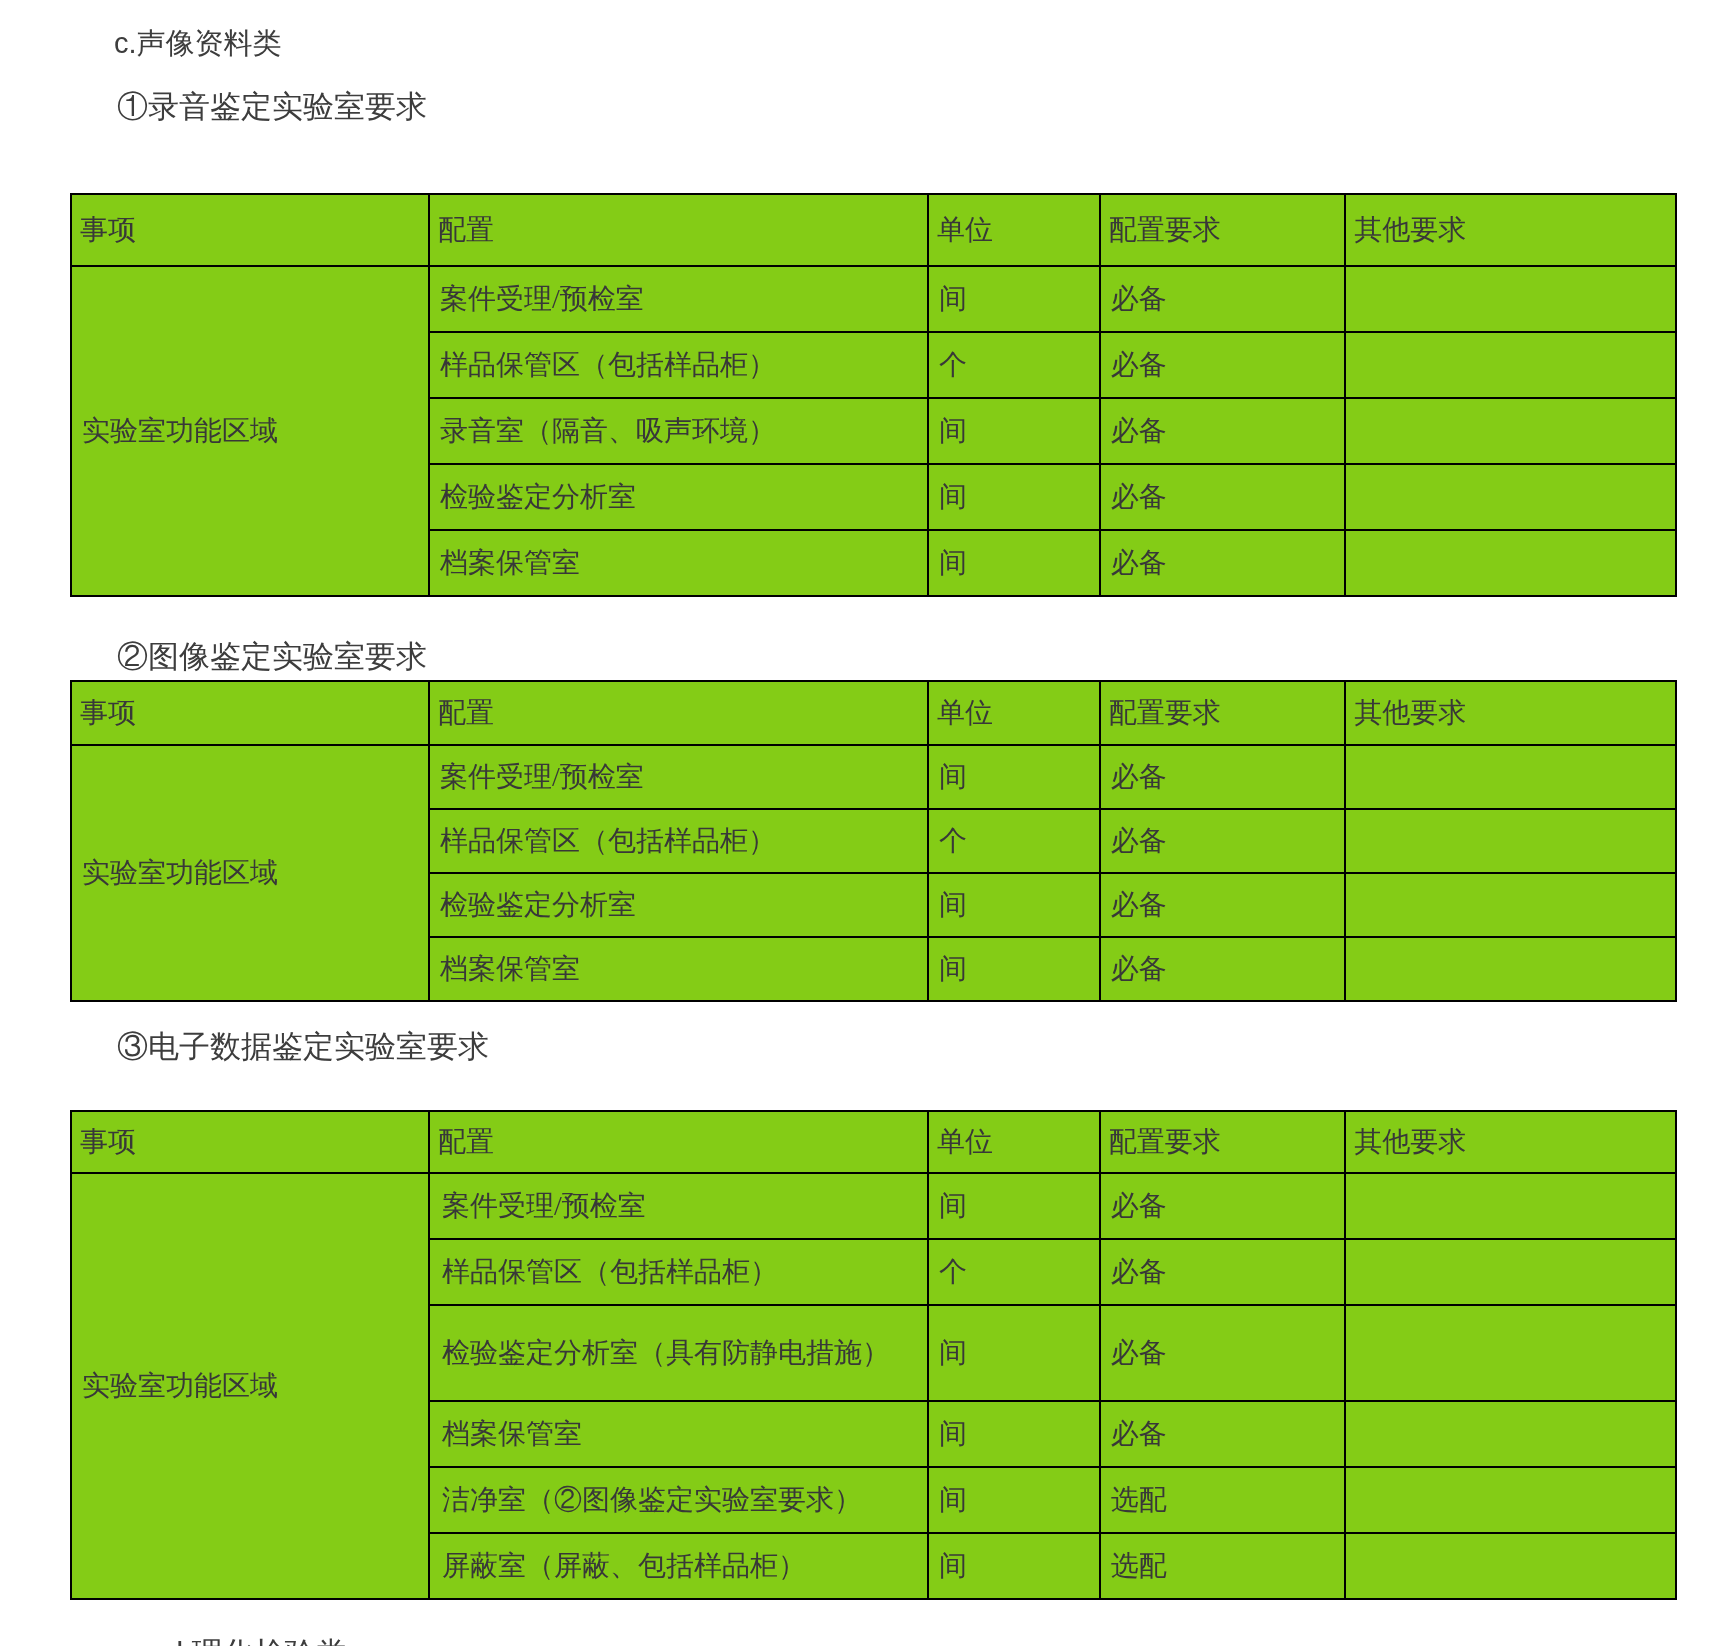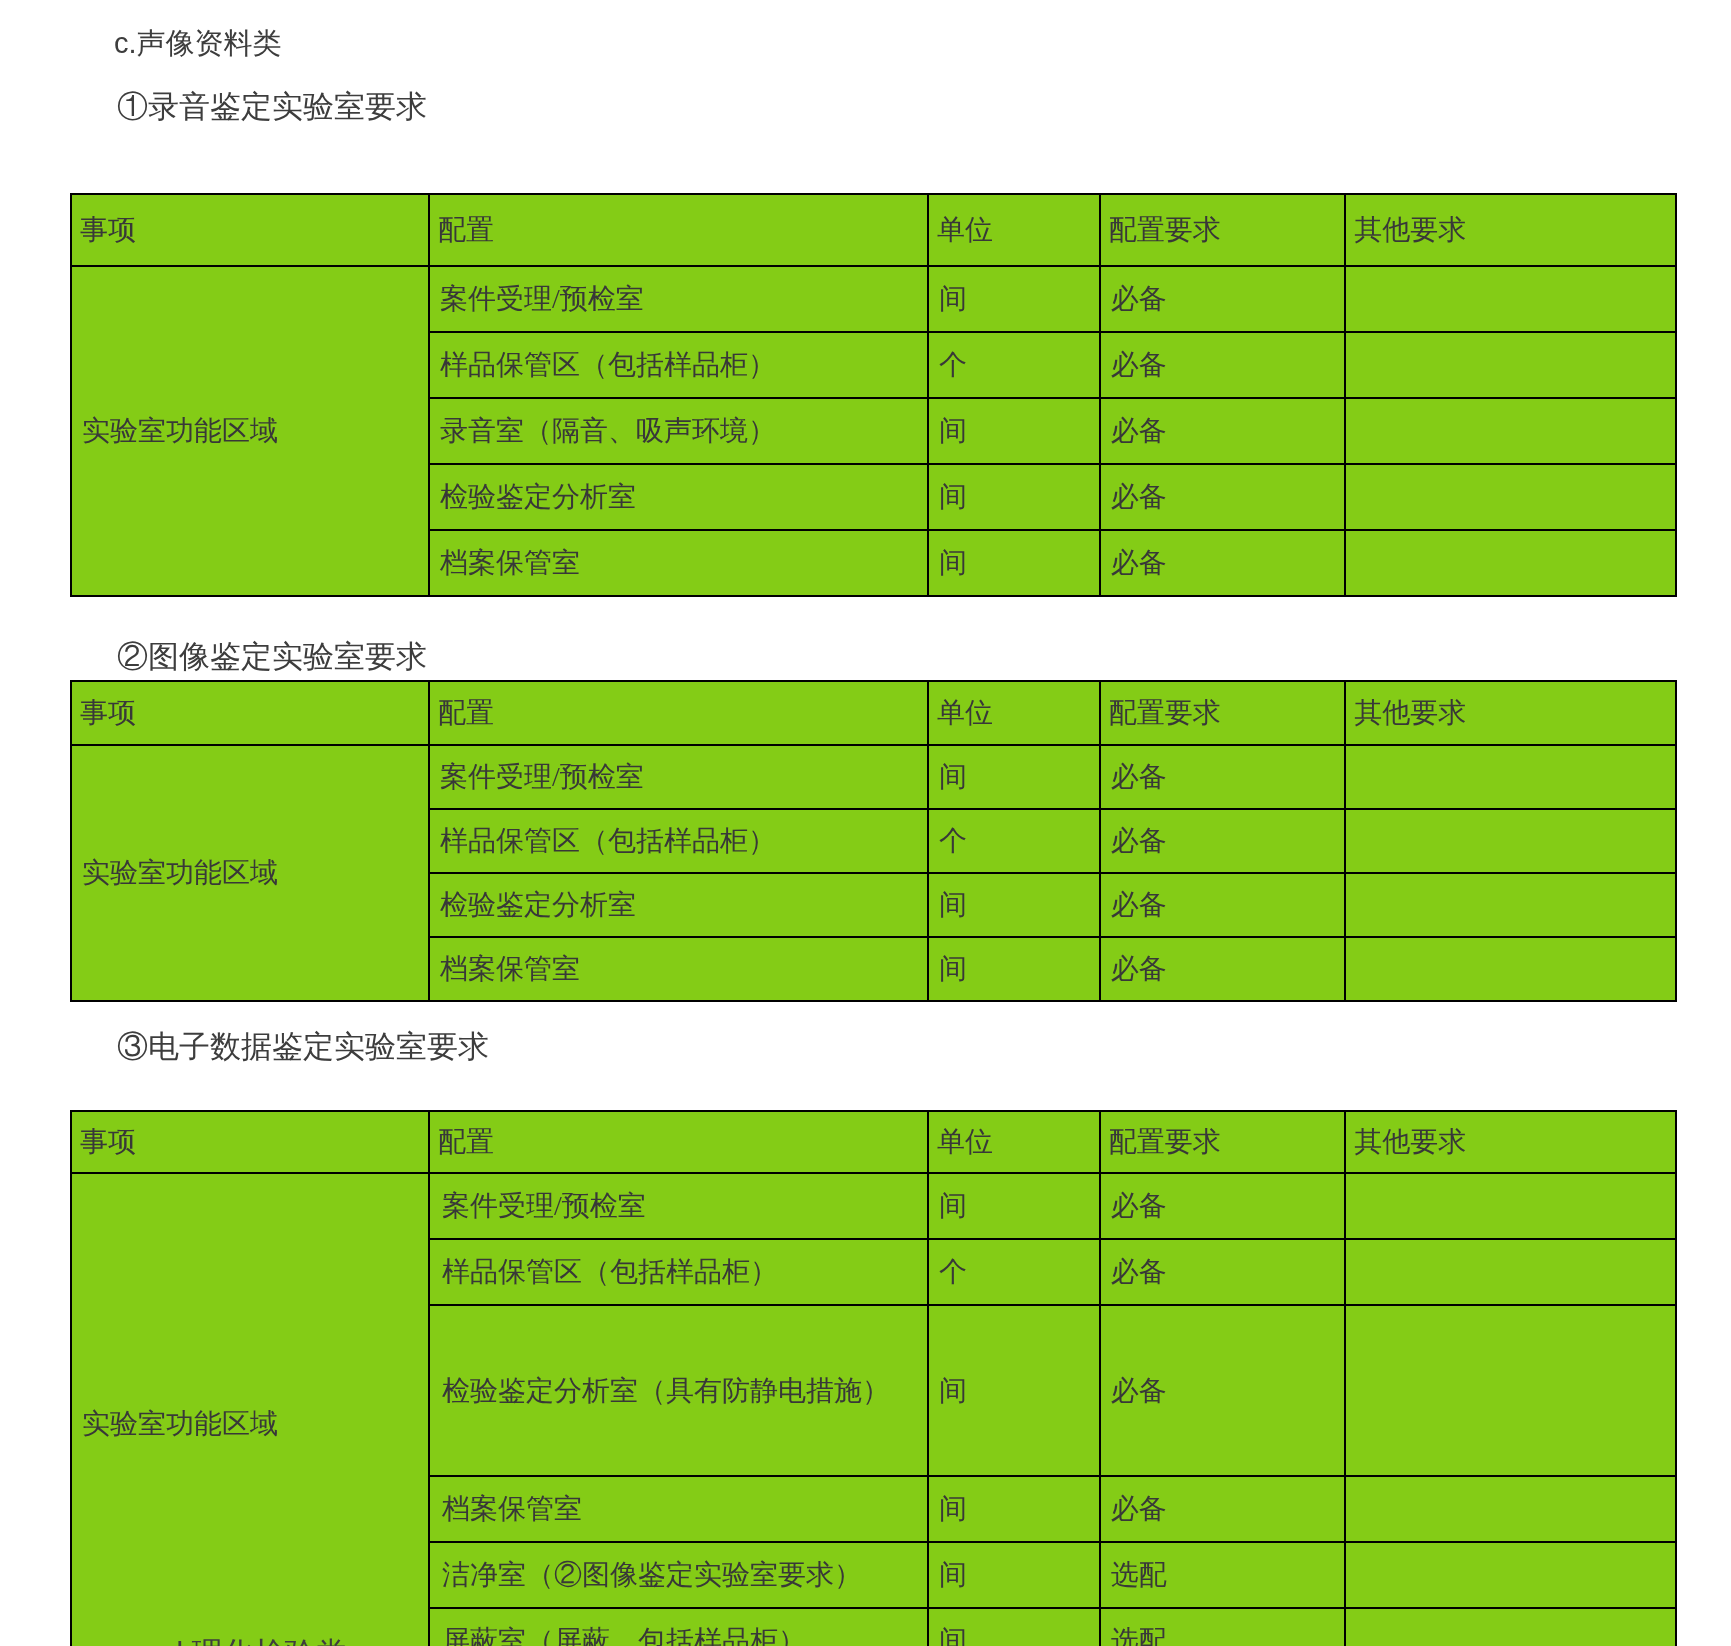--- a/index.html
+++ b/index.html
@@ -34,21 +34,21 @@
   .c-req{width:15.3%;}
   .c-other{width:20.6%;}
 
   #table-0 thead tr{height:72px;}
   #table-0 tbody tr{height:66px;}
   #table-1 thead tr{height:64px;}
   #table-1 tbody tr{height:64px;}
   #table-1 .cell-config{padding-left:10px;}
   #table-2 thead tr{height:62px;}
   #table-2 tbody tr{height:66px;}
-  #table-2 tbody tr:nth-child(3){height:171px;}
+  #table-2 tbody tr:nth-child(3){height:96px;}
   #table-2 tbody tr:nth-child(3) .cell-config{text-align:justify;text-align-last:left;
       text-justify:inter-character;}
   #table-2 .cell-config{padding-left:12px;}
 
   #partial-next-heading{position:absolute;top:1636px;left:166px;height:10px;overflow:hidden;
       font-family:"Liberation Sans",sans-serif;font-size:31px;line-height:36px;color:#3d3d3d;
       white-space:nowrap;}
 </style>
 </head>
 <body>

